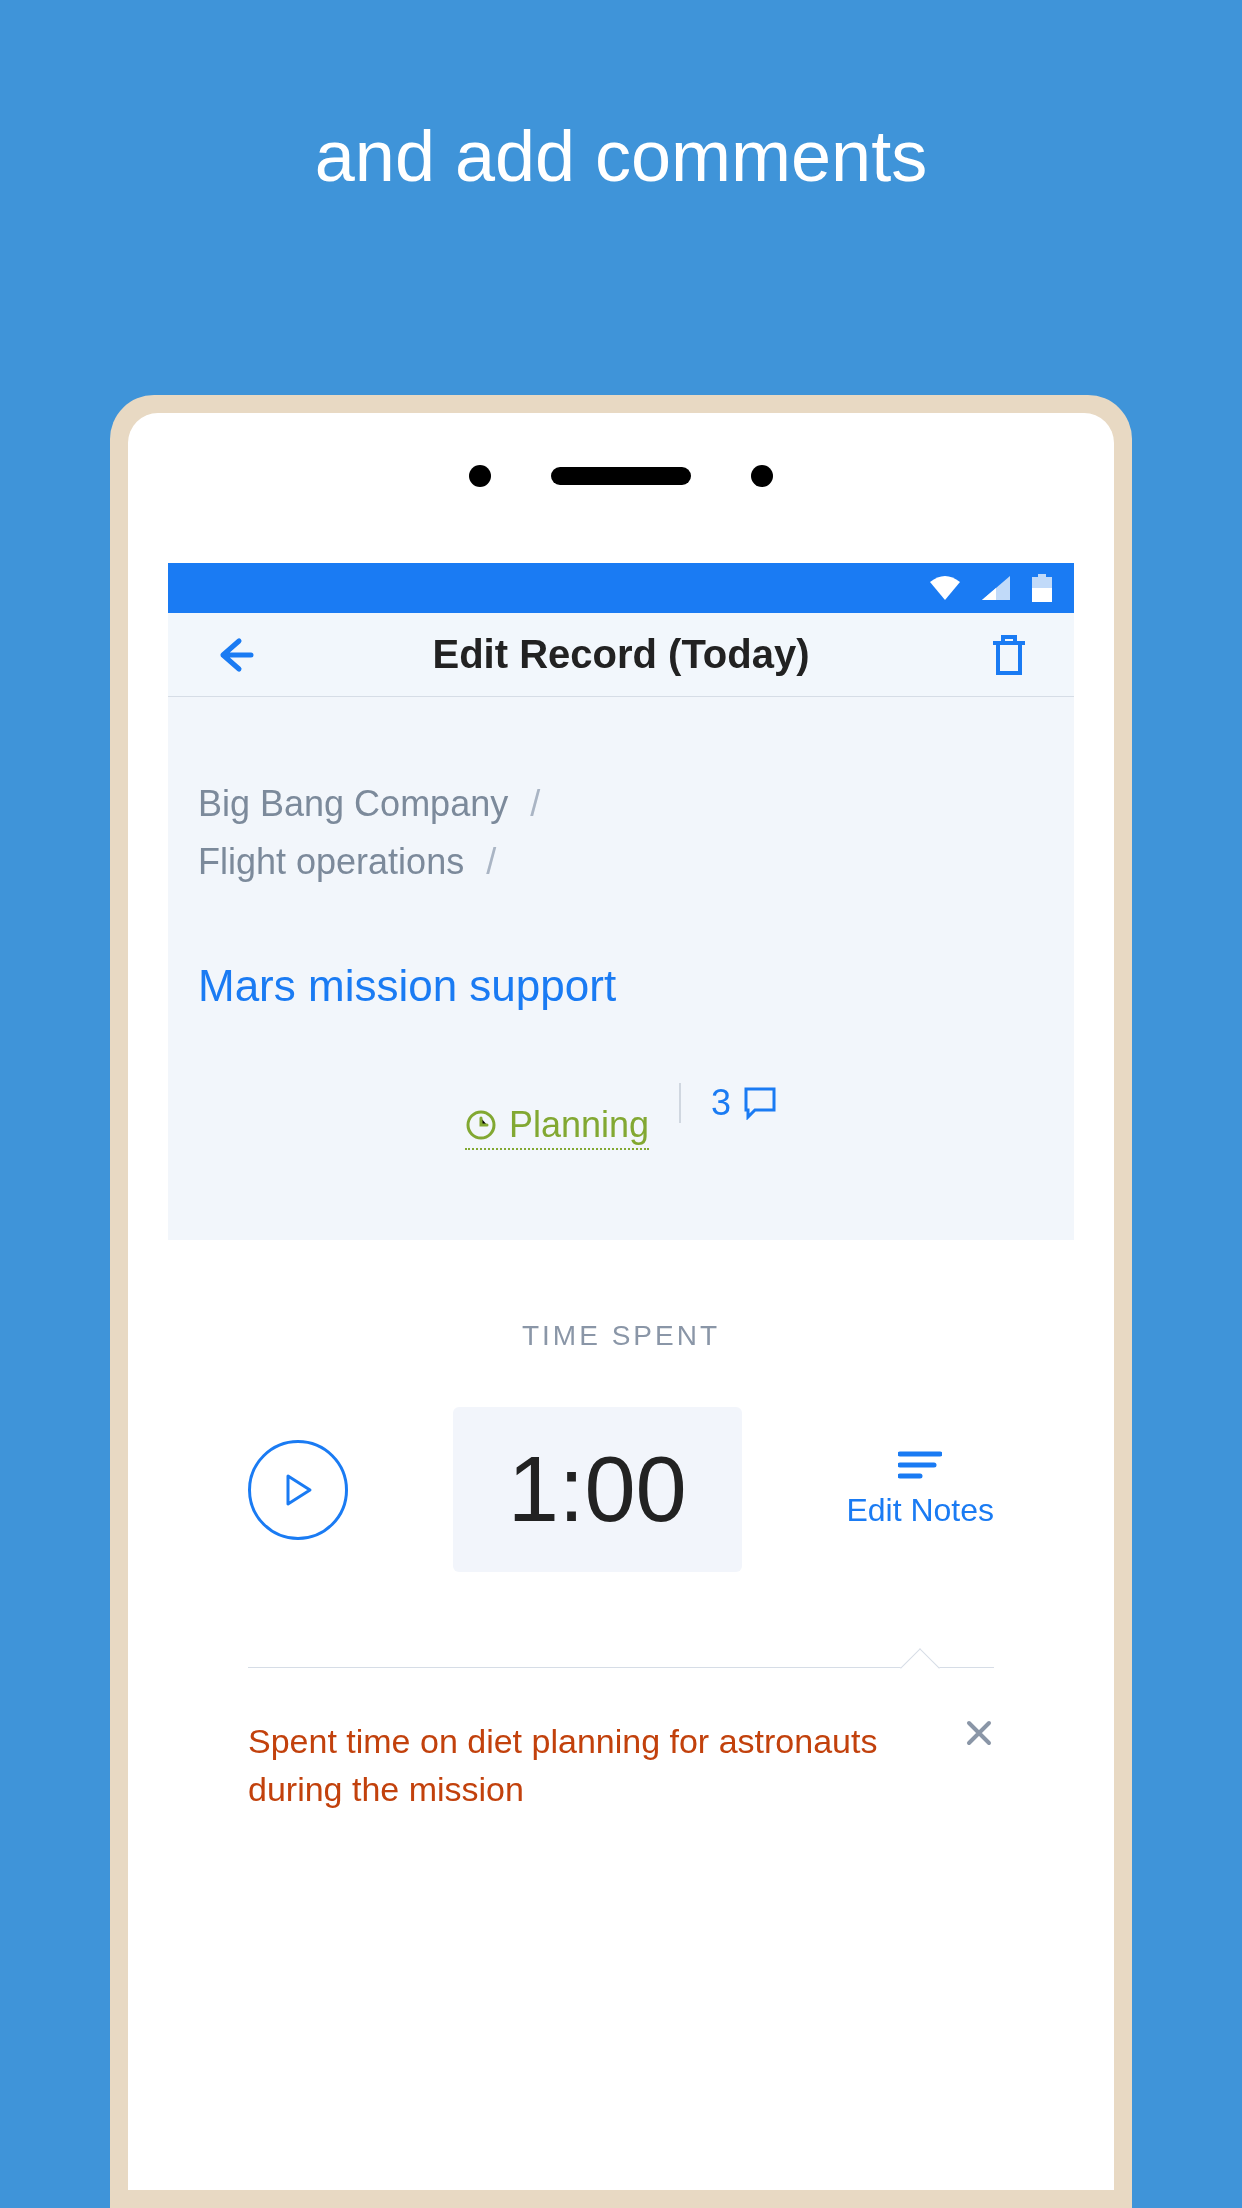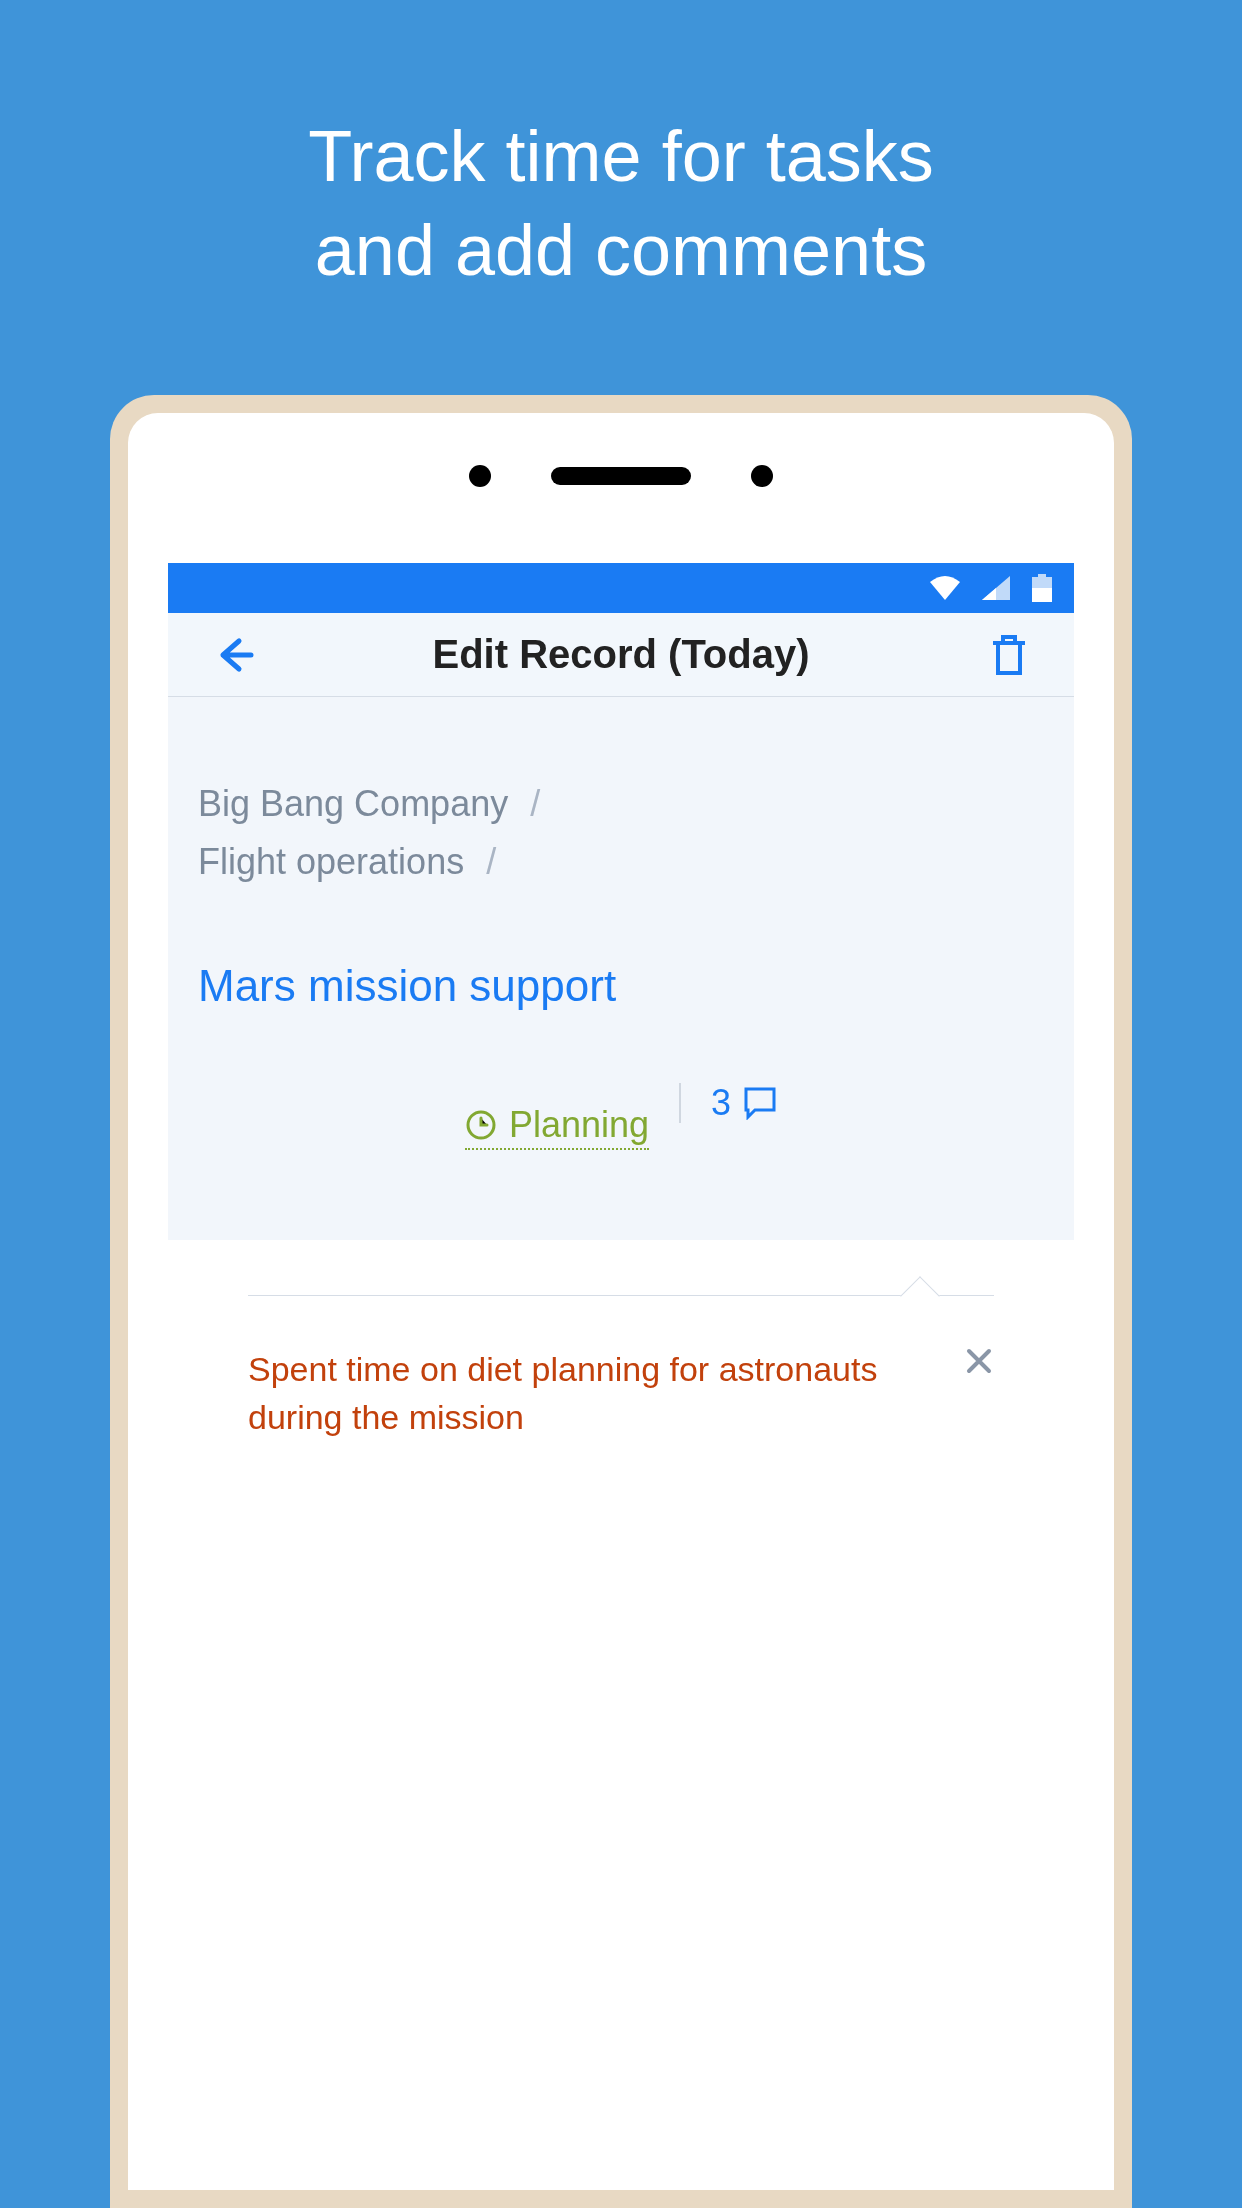--- a/index.html
+++ b/index.html
@@ -125,21 +125,20 @@
     color:#c2410c; font-size:34px; line-height:1.4; padding-right: 70px;
   }
   .note-close {
     position:absolute; top:50px; right:0; cursor:pointer;
   }
 </style>
 </head>
 <body>
 
 <div class="promo-headline">
-  <div>Track time for tasks</div>
   <div>and add comments</div>
 </div>
 
 <div class="phone-frame">
   <div class="phone-bezel">
     <div class="speaker-dots">
       <div class="dot"></div>
         <div class="speaker"></div>
         <div class="dot"></div>
     </div>
@@ -194,20 +193,39 @@
           <div class="divider-v"></div>
           <div class="comments-chip">
             <span>3</span>
             <svg width="34" height="34" viewBox="0 0 34 34">
                 <path fill="none" stroke="#1a7bf3" stroke-width="3" d="M3 3 L31 3 L31 24 L12 24 L5 31 L5 24 L3 24 Z"></path>
               </svg>
           </div>
         </div>
       </div>
 
+      <div class="time-section">
+        <div class="section-label">TIME SPENT</div>
+        <div class="time-row">
+          <div class="play-btn">
+            <svg width="32" height="36" viewBox="0 0 32 36">
+                <path fill="none" stroke="#1a7bf3" stroke-width="3" stroke-linejoin="round" d="M6 4 L28 18 L6 32 Z"></path>
+              </svg>
+          </div>
+          <div class="time-box">1:00</div>
+          <div class="edit-notes">
+            <svg width="44" height="30" viewBox="0 0 44 30">
+                <line x1="2" y1="4" x2="42" y2="4" stroke="#1a7bf3" stroke-width="5" stroke-linecap="round"></line>
+                <line x1="2" y1="15" x2="36" y2="15" stroke="#1a7bf3" stroke-width="5" stroke-linecap="round"></line>
+                <line x1="2" y1="26" x2="22" y2="26" stroke="#1a7bf3" stroke-width="5" stroke-linecap="round"></line>
+              </svg>
+            <span>Edit Notes</span>
+          </div>
+        </div>
+      </div>
 
       <div class="note-block">
         <div class="note-arrow"></div>
         <div class="note-text">Spent time on diet planning for astronauts during the mission</div>
         <div class="note-close">
           <svg width="30" height="30" viewBox="0 0 30 30">
               <path stroke="#8a96a7" stroke-width="4" stroke-linecap="round" d="M5 5 L25 25 M25 5 L5 25"></path>
             </svg>
         </div>
       </div>

